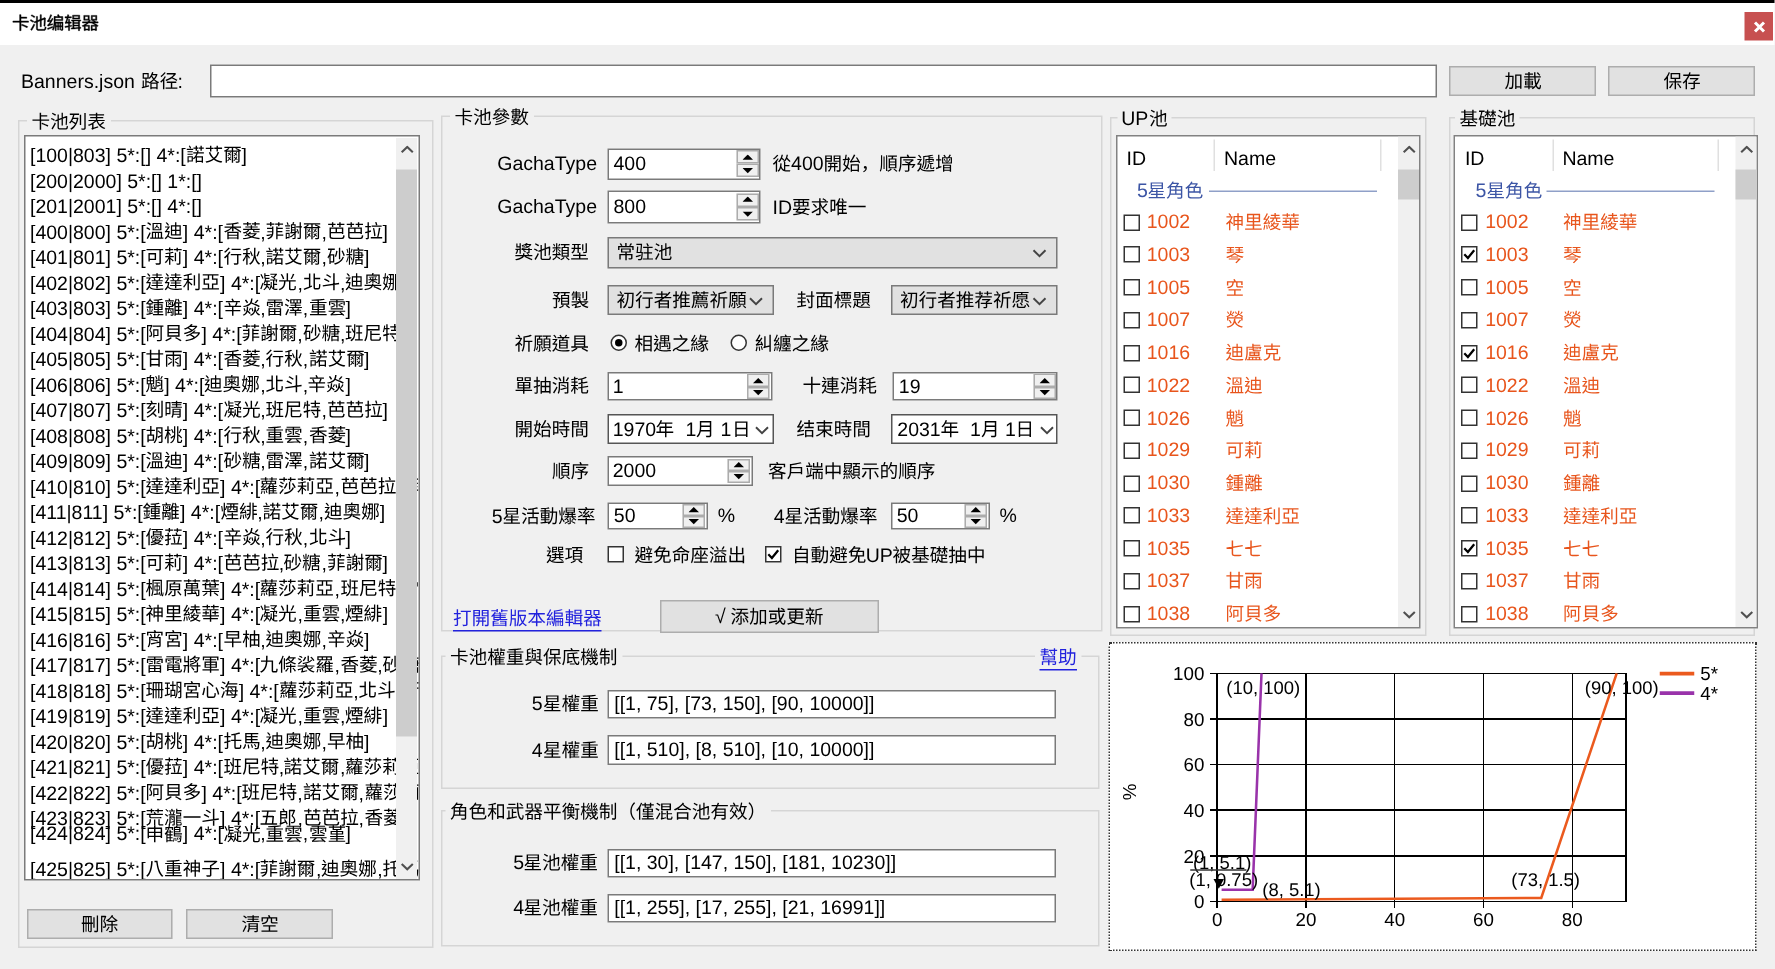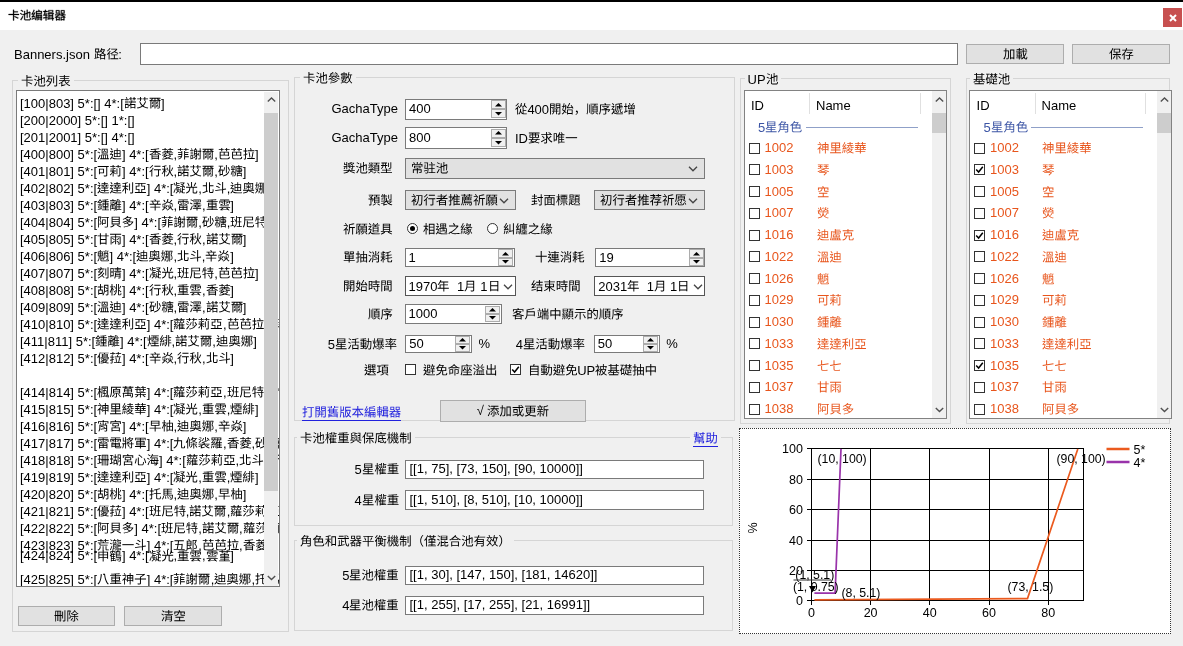--- a/index.html
+++ b/index.html
@@ -357,20 +357,43 @@
         <g transform="translate(0 12.5) scale(0.012400)">
           <use href="#g行"></use>
           <use href="#g秋" x="1000"></use>
         </g>
       </svg>,<svg class="k" width="24.8" height="16">
         <g transform="translate(0 12.5) scale(0.012400)">
           <use href="#g北"></use>
           <use href="#g斗" x="1000"></use>
         </g>
       </svg>]</div>
+<div class="lbl" style="left:3px;top:275.5px;line-height:17px">[413|813] 5*:[<svg class="k" width="24.8" height="16">
+        <g transform="translate(0 12.5) scale(0.012400)">
+          <use href="#g可"></use>
+          <use href="#g莉" x="1000"></use>
+        </g>
+      </svg>] 4*:[<svg class="k" width="37.2" height="16">
+        <g transform="translate(0 12.5) scale(0.012400)">
+          <use href="#g芭"></use>
+          <use href="#g芭" x="1000"></use>
+          <use href="#g拉" x="2000"></use>
+        </g>
+      </svg>,<svg class="k" width="24.8" height="16">
+        <g transform="translate(0 12.5) scale(0.012400)">
+          <use href="#g砂"></use>
+          <use href="#g糖" x="1000"></use>
+        </g>
+      </svg>,<svg class="k" width="37.2" height="16">
+        <g transform="translate(0 12.5) scale(0.012400)">
+          <use href="#g菲"></use>
+          <use href="#g謝" x="1000"></use>
+          <use href="#g爾" x="2000"></use>
+        </g>
+      </svg>]</div>
 <div class="lbl" style="left:3px;top:292.5px;line-height:17px">[414|814] 5*:[<svg class="k" width="49.6" height="16">
         <g transform="translate(0 12.5) scale(0.012400)">
           <use href="#g楓"></use>
           <use href="#g原" x="1000"></use>
           <use href="#g萬" x="2000"></use>
           <use href="#g葉" x="3000"></use>
         </g>
       </svg>] 4*:[<svg class="k" width="49.6" height="16">
         <g transform="translate(0 12.5) scale(0.012400)">
           <use href="#g蘿"></use>
@@ -908,21 +931,21 @@
 <svg class="a" style="left:692.5px;top:283.5px" width="10" height="6">
     <path d="M1 0.8 L5 4.8 L9 0.8" fill="none" stroke="#444" stroke-width="1.3"></path>
   </svg>
 <div class="lbl" style="right:790px;top:305.8px;"><svg class="k" width="24.8" height="16">
       <g transform="translate(0 12.5) scale(0.012400)">
         <use href="#g順"></use>
         <use href="#g序" x="1000"></use>
       </g>
     </svg></div>
 <div class="tb" style="left:404.5px;top:304px;width:97px;height:19.6px"></div>
-<div class="lbl" style="left:408.5px;top:305.8px;">1000</div>
+<div class="lbl" style="left:408.5px;top:305.8px;">2000</div>
 <div class="a" style="left:485.0px;top:305.5px;width:15px;height:8.3px;background:#f0f0f0;border:1px solid #acacac"></div>
 <svg class="a" style="left:489.0px;top:307.8px" width="7" height="4">
     <path d="M0 3.5 L3.5 0 L7 3.5" fill="#000"></path>
   </svg>
 <div class="a" style="left:485.0px;top:313.8px;width:15px;height:8.3px;background:#f0f0f0;border:1px solid #acacac"></div>
 <svg class="a" style="left:489.0px;top:316.2px" width="7" height="4">
     <path d="M0 0 L7 0 L3.5 3.5" fill="#000"></path>
   </svg>
 <div class="lbl" style="left:512px;top:305.8px;"><svg class="k" width="111.6" height="16">
       <g transform="translate(0 12.5) scale(0.012400)">
@@ -1097,21 +1120,21 @@
     </svg></div>
 <div class="lbl" style="right:784px;top:567.3px;">5<svg class="k" width="49.6" height="16">
       <g transform="translate(0 12.5) scale(0.012400)">
         <use href="#g星"></use>
         <use href="#g池" x="1000"></use>
         <use href="#g權" x="2000"></use>
         <use href="#g重" x="3000"></use>
       </g>
     </svg></div>
 <div class="tb" style="left:404.5px;top:565.5px;width:299.5px;height:19.5px"></div>
-<div class="lbl" style="left:409.5px;top:567.3px;">[[1, 30], [147, 150], [181, 14620]]</div>
+<div class="lbl" style="left:409.5px;top:567.3px;">[[1, 30], [147, 150], [181, 10230]]</div>
 <div class="lbl" style="right:784px;top:597.3px;">4<svg class="k" width="49.6" height="16">
       <g transform="translate(0 12.5) scale(0.012400)">
         <use href="#g星"></use>
         <use href="#g池" x="1000"></use>
         <use href="#g權" x="2000"></use>
         <use href="#g重" x="3000"></use>
       </g>
     </svg></div>
 <div class="tb" style="left:404.5px;top:595.5px;width:299.5px;height:19.5px"></div>
 <div class="lbl" style="left:409.5px;top:597.3px;">[[1, 255], [17, 255], [21, 16991]]</div>

